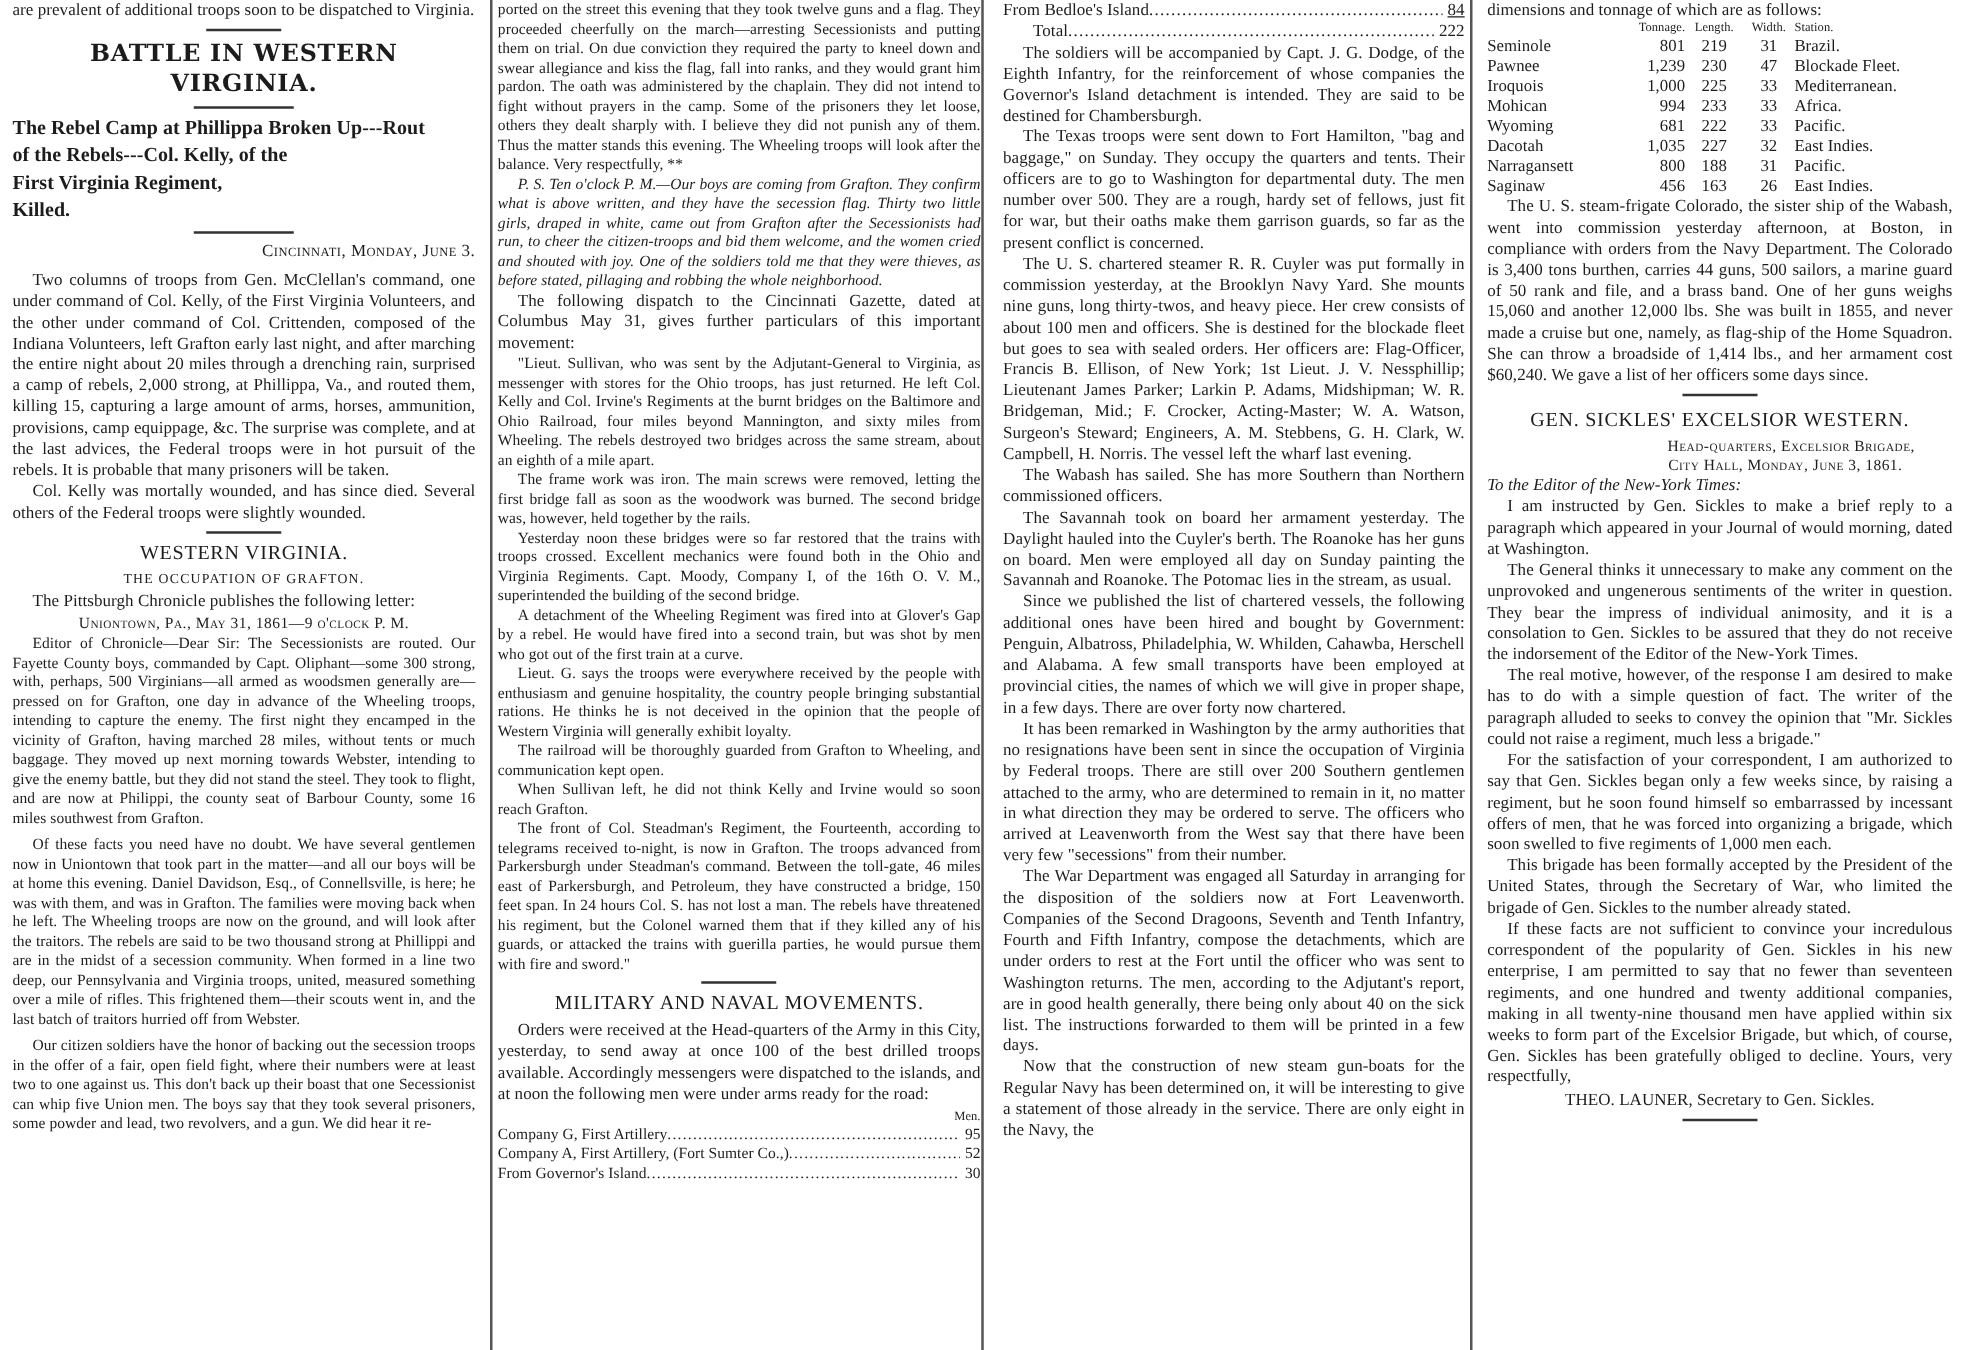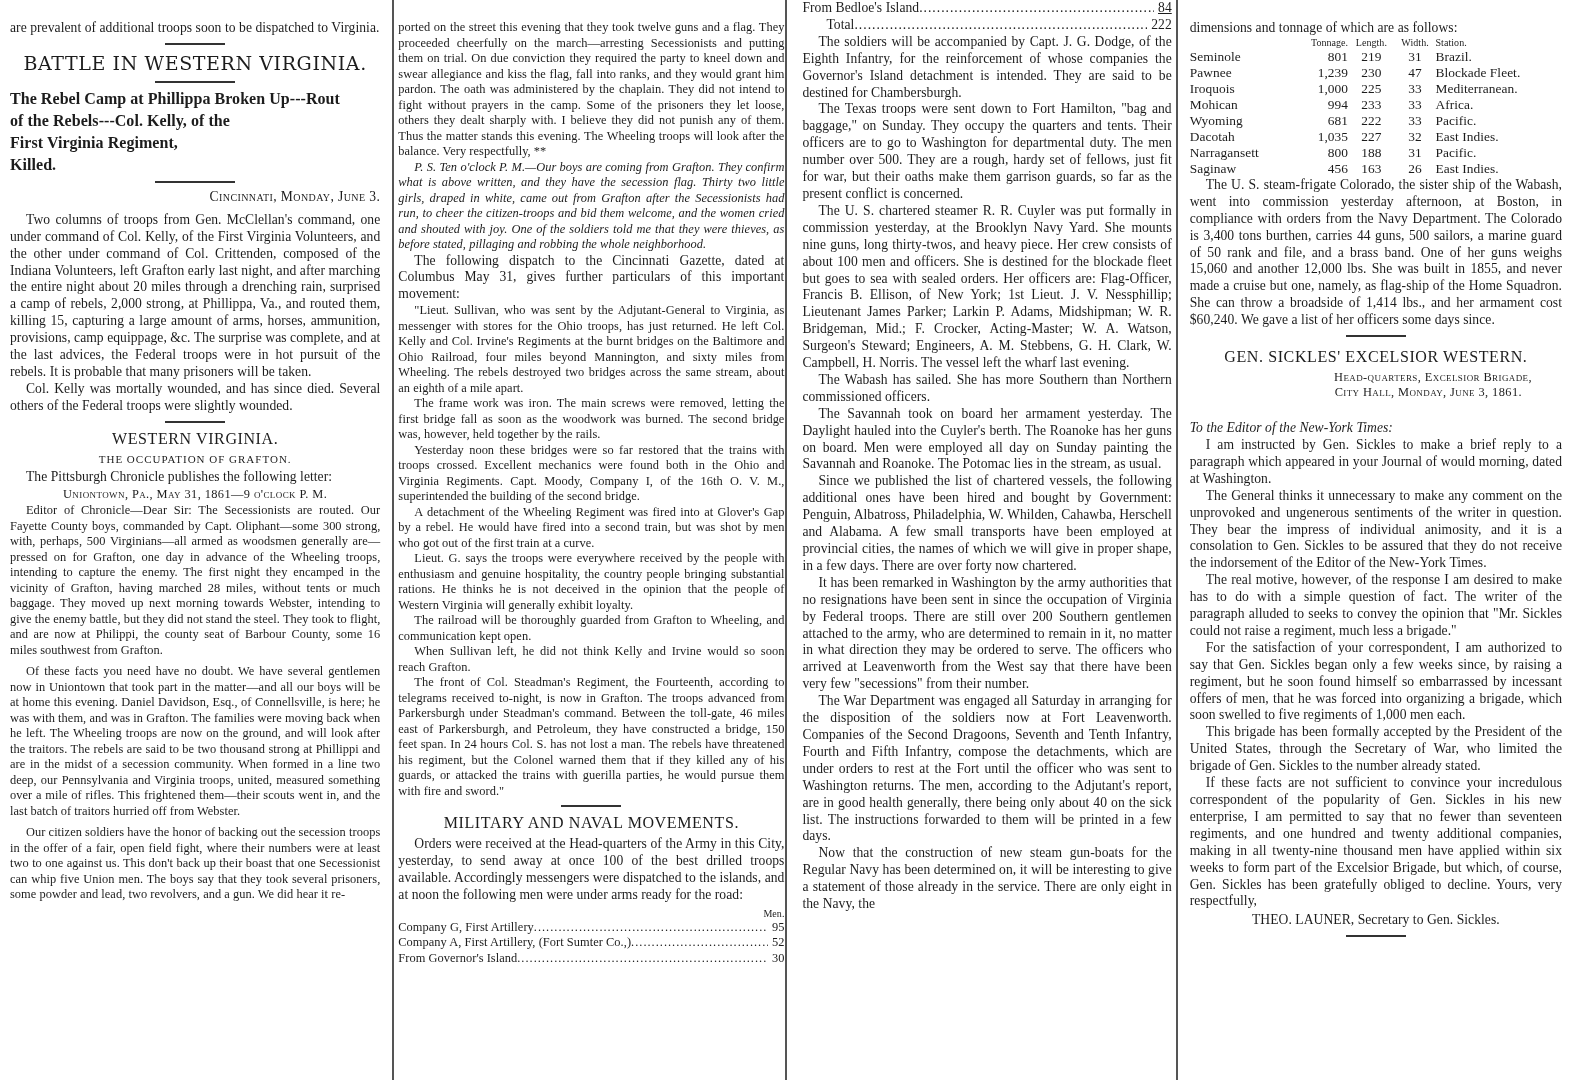--- a/index.html
+++ b/index.html
@@ -15,25 +15,25 @@
     text-align: justify; letter-spacing: 0.05px;
   }
   .col1 { width: 392px; }
   .col2 { width: 408px; }
   .col3 { width: 391px; }
   .col4 { width: 394px; }
   .rule {
     position: absolute; top: 0; bottom: 0; width: 2px; background: #555;
   }
   p { margin: 0; text-indent: 16px; }
-  p.noind { text-indent: 0; margin-top: 20px; }
+  p.noind { text-indent: 0; }
   .sc { font-variant: small-caps; letter-spacing: 0.4px; }
   .it { font-style: italic; }
   .head-big {
-    text-align: center; font-family: "DejaVu Serif", serif; font-weight: normal;
+    text-align: center; font-family: "DejaVu Serif", serif; font-weight: bold;
     font-size: 19px; letter-spacing: 0.6px; margin: 6px 0 4px 0; line-height: 24px;
   }
   .head-sub {
     font-weight: bold; font-size: 16px; line-height: 20px; margin: 2px 0;
   }
   .head-sec {
     text-align: center; font-size: 16px; letter-spacing: 0.6px; margin: 4px 0 3px 0; line-height: 20px;
   }
   .head-small {
     text-align: center; font-size: 11px; letter-spacing: 1px; margin: 3px 0; line-height: 14px;

